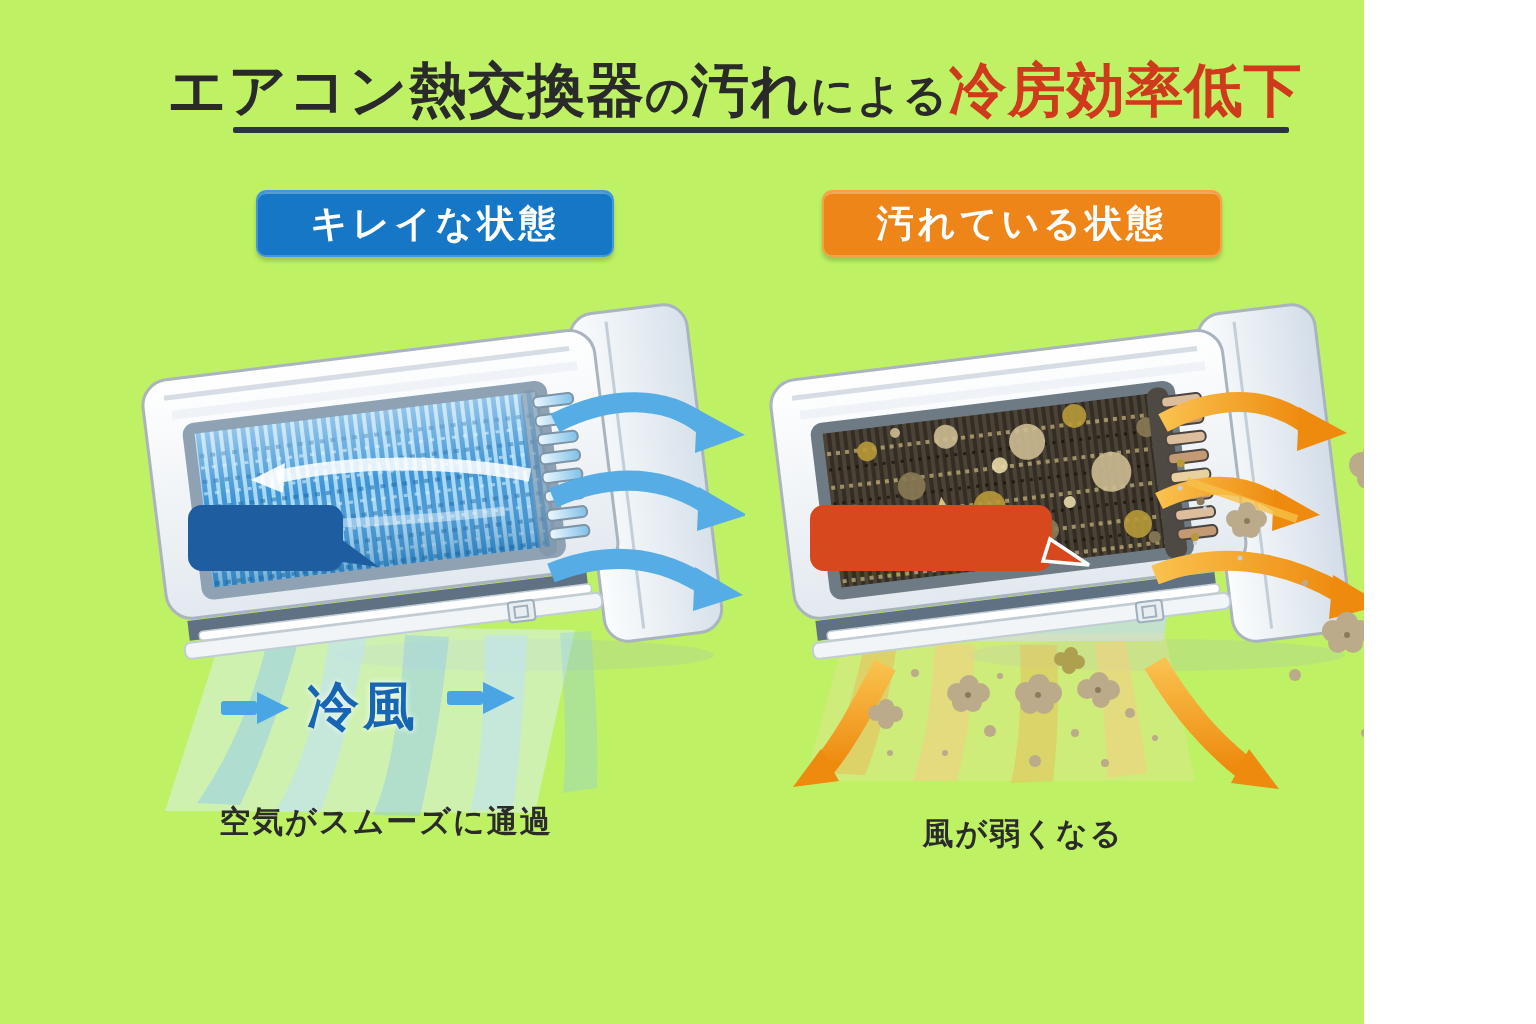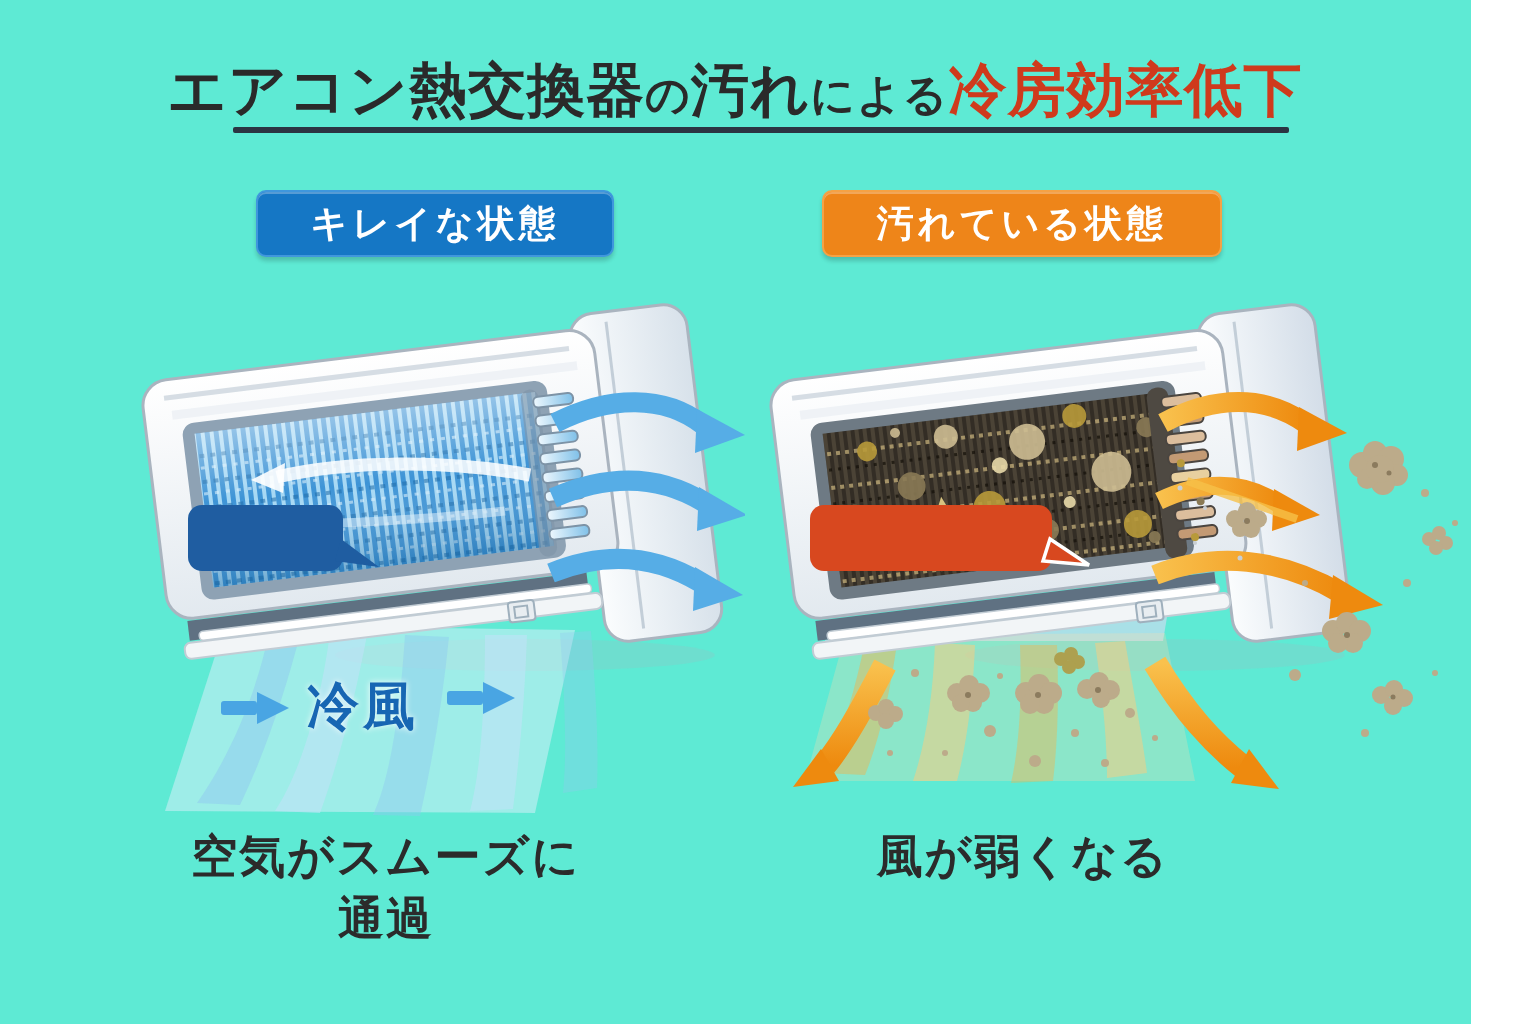--- a/index.html
+++ b/index.html
@@ -1,36 +1,36 @@
 <!DOCTYPE html>
 <html><head>
 <meta charset="utf-8">
 <style>
   html,body{margin:0;padding:0;background:#fff;}
-  #canvas{position:relative;width:1471px;height:1024px;background:#5eead4;overflow:hidden;
+  #canvas{position:relative;width:1364px;height:1024px;background:#bef264;overflow:hidden;
           font-family:"Liberation Sans","DejaVu Sans",sans-serif;}
   
   #title{position:absolute;left:0;top:58px;width:1470px;text-align:center;margin:0;
          font-weight:bold;color:#2a2a2a;letter-spacing:1px;line-height:64px;}
   #title .t-big{font-size:58px;}
   #title .t-small{font-size:44px;}
   #title .t-red{color:#cf3a1c;}
   #title-underline{position:absolute;left:233px;top:127px;width:1056px;height:6px;
                    background:#2b3442;border-radius:2px;}
   
   .badge{position:absolute;top:190px;height:63px;border-radius:10px;color:#fff;
          font-size:37px;font-weight:bold;text-align:center;line-height:63px;letter-spacing:4px;
          box-shadow:0 4px 4px rgba(0,0,0,.18), inset 0 2px 0 rgba(255,255,255,.28);}
   #badge-clean{left:256px;width:354px;background:#1577c5;border:2px solid #3f97dd;}
   #badge-dirty{left:822px;width:396px;background:#ee8519;border:2px solid #f5a245;}
   
-  .caption{position:absolute;top:826px;font-size:46px;font-weight:bold;color:#2b2b2b;
+  .caption{position:absolute;top:801px;font-size:31px;font-weight:bold;color:#2b2b2b;
            text-align:center;letter-spacing:2px;}
   #caption-clean{left:186px;width:400px;}
-  #caption-dirty{left:873px;width:300px;}
+  #caption-dirty{left:873px;width:300px;margin-top:12px;}
   
   #cold-wind-label{position:absolute;left:263px;top:672px;width:200px;text-align:center;
                    font-size:52px;font-weight:bold;color:#1766b3;letter-spacing:4px;
                    text-shadow:0 0 6px rgba(255,255,255,.9);}
   .ill{position:absolute;}
   #ill-clean{left:105px;top:283px;}
   #ill-dirty{left:735px;top:283px;}
 </style>
 </head>
 <body>

